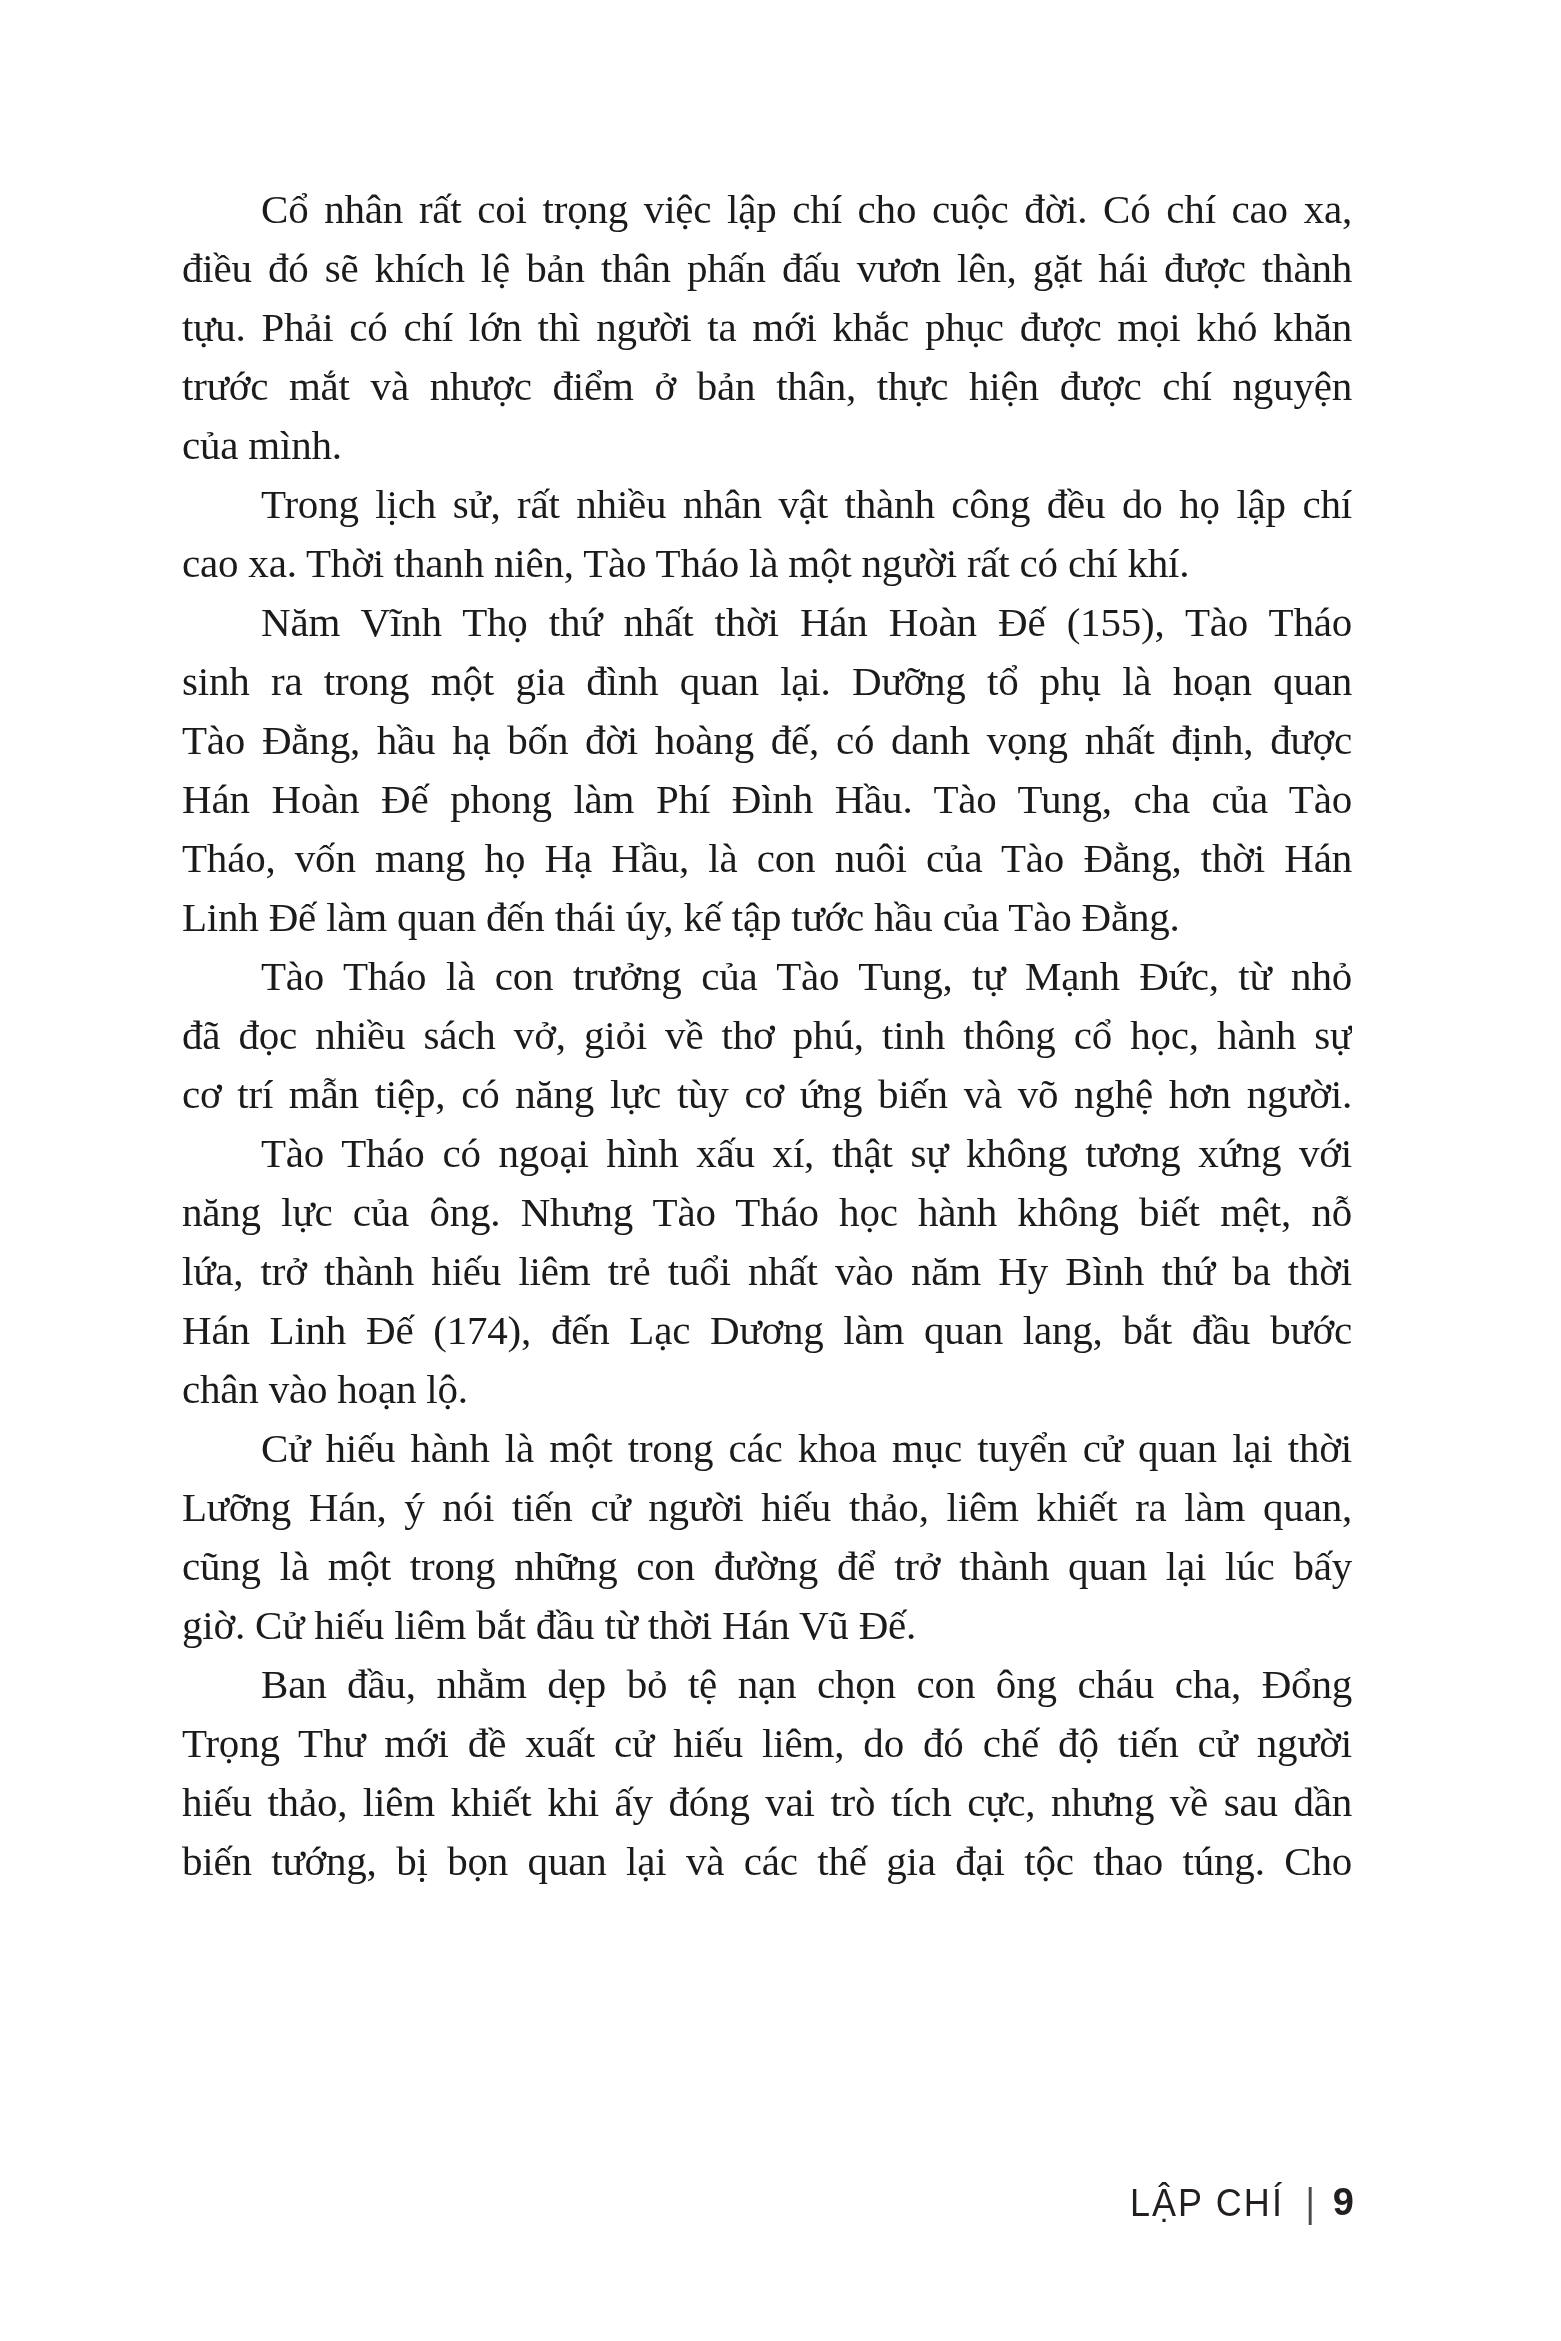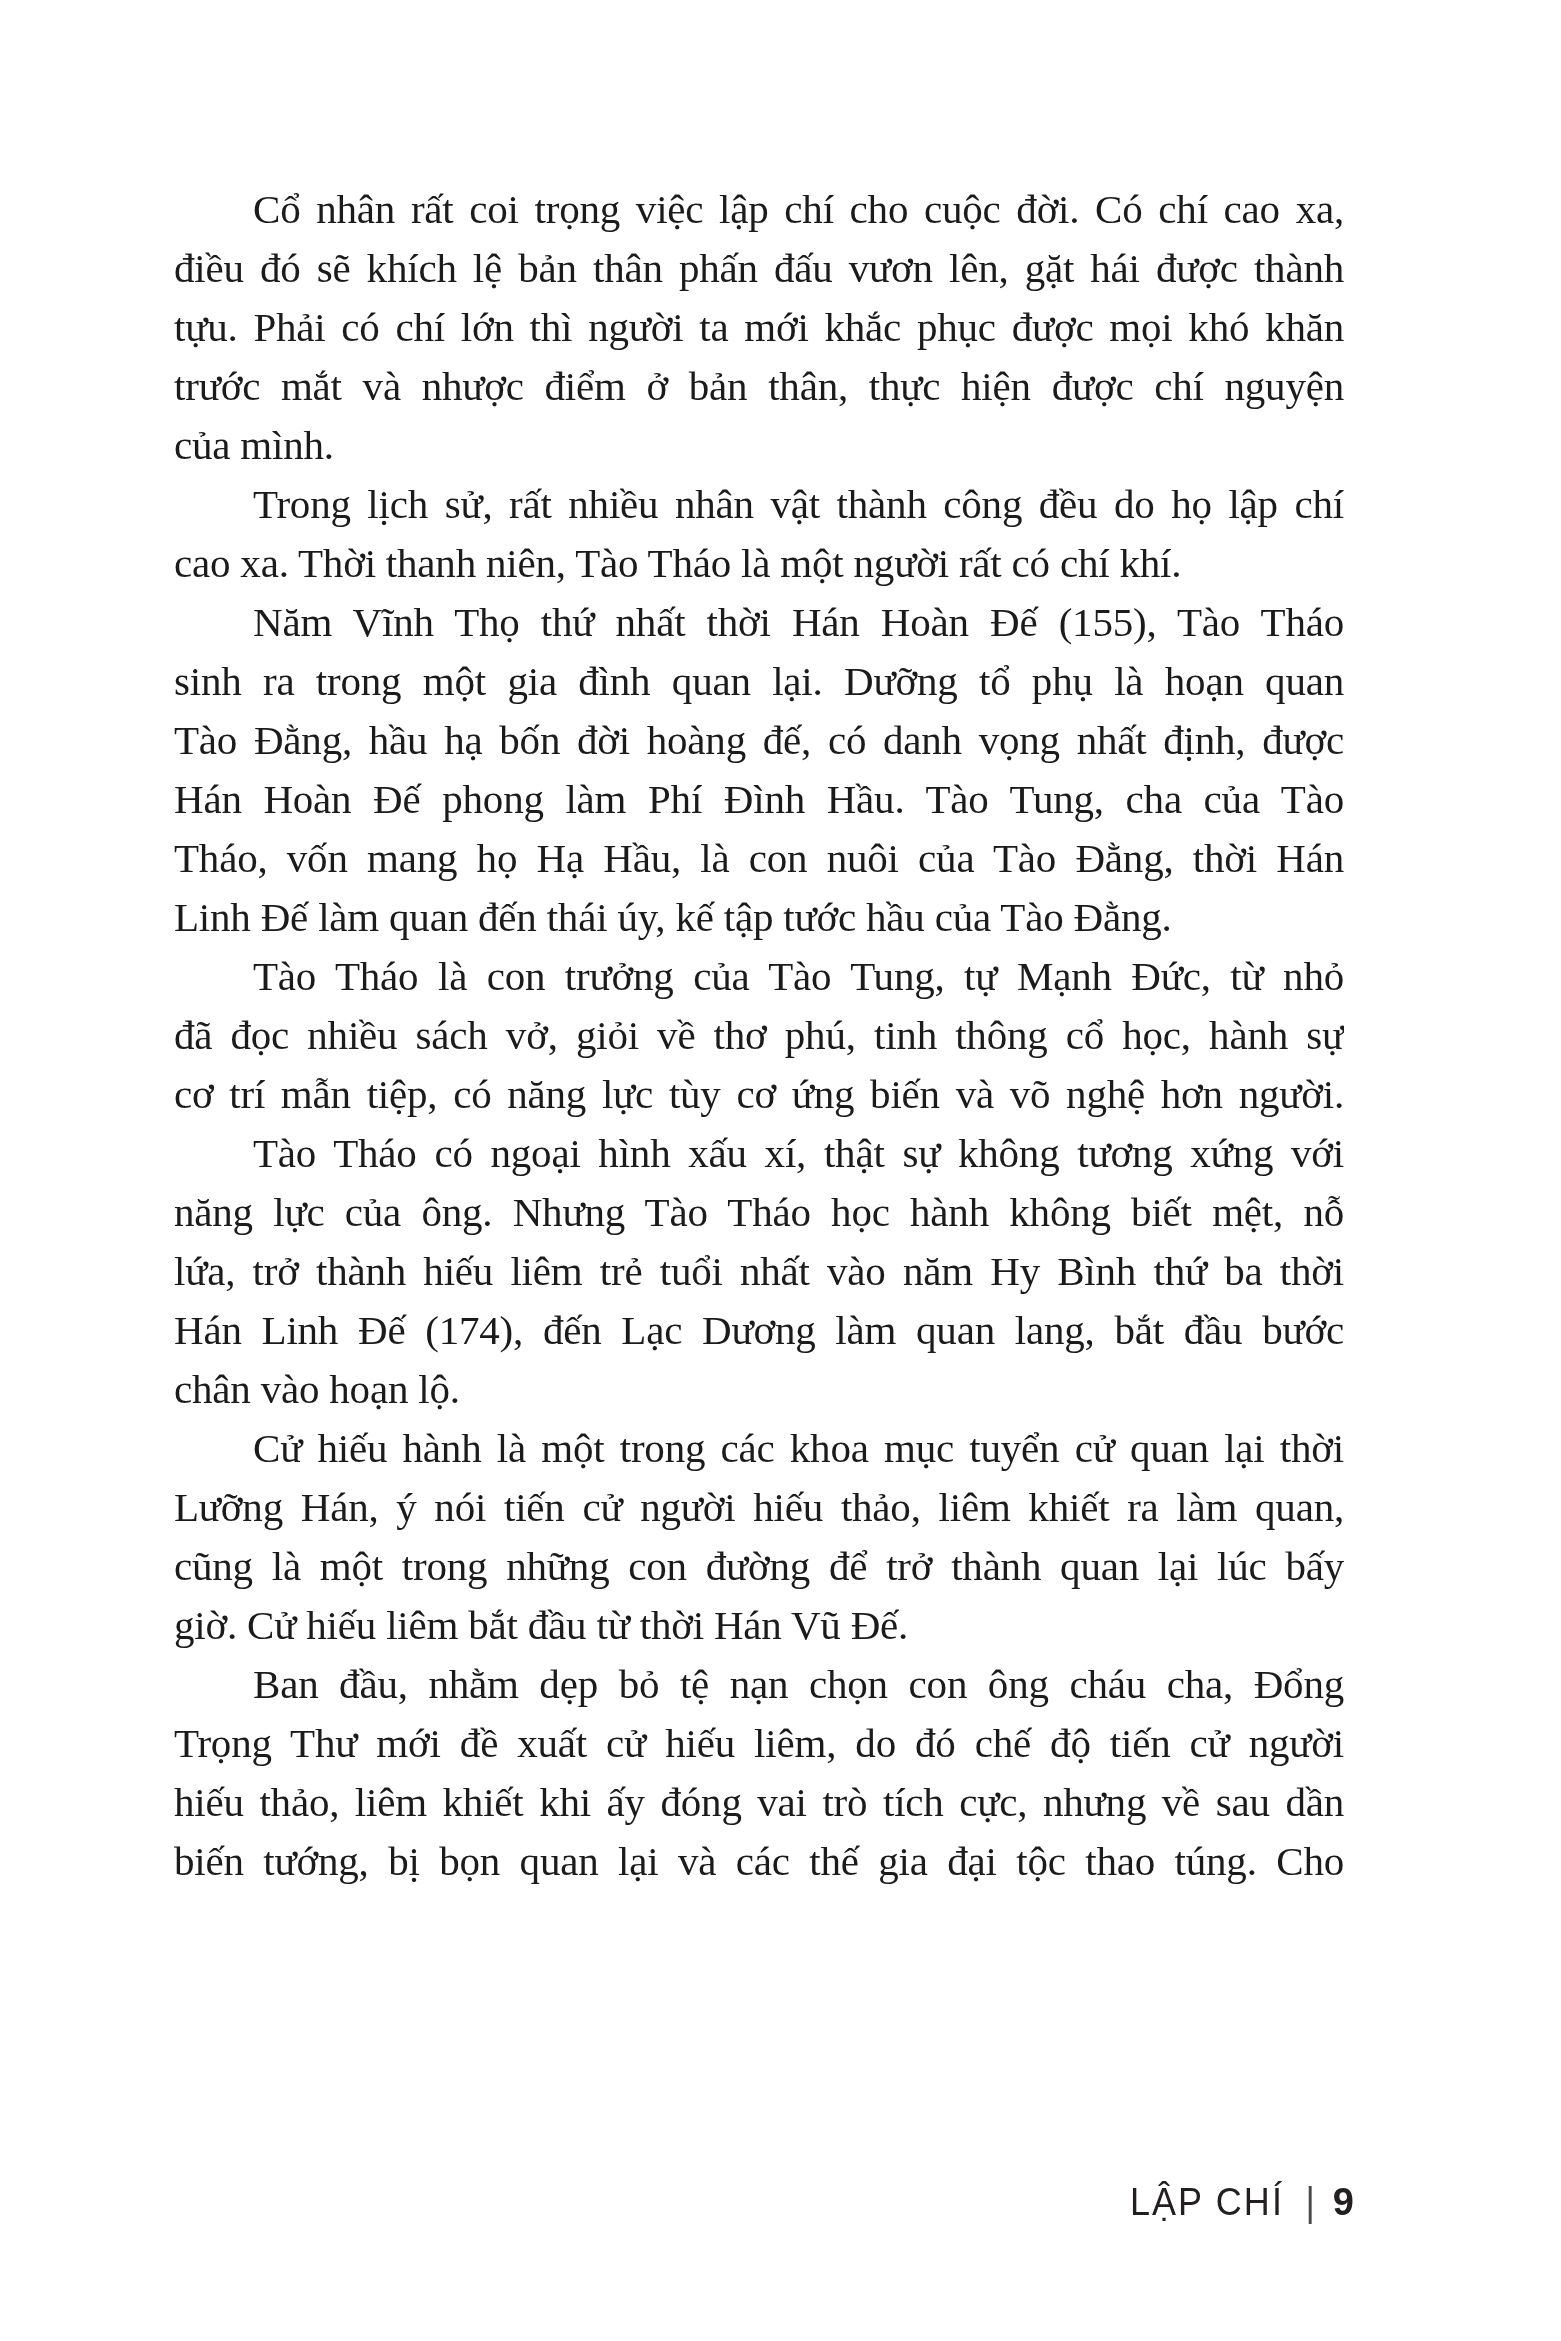--- a/index.html
+++ b/index.html
@@ -13,21 +13,21 @@
     background: #ffffff;
     overflow: hidden;
   }
   .page {
     position: absolute;
     inset: 0;
     background: #ffffff;
   }
   #text-block {
     position: absolute;
-    left: 174px;
+    left: 182px;
     top: 180px;
     width: 1170px;
     font-family: "Liberation Serif", "DejaVu Serif", serif;
     font-size: 41px;
     line-height: 59px;
     color: #1b1b1b;
     letter-spacing: -0.2px;
   }
   .para + .para {
   }
@@ -42,21 +42,21 @@
     text-indent: 79px;
   }
   .line.last {
     text-align-last: left;
   }
   .footer {
     position: absolute;
     top: 2181px;
     right: 207px;
     display: flex;
-    align-items: flex-start;
+    align-items: center;
     font-family: "Liberation Sans", "DejaVu Sans", sans-serif;
     color: #231f20;
   }
   .footer .chapter {
     font-size: 36px;
     font-weight: 400;
     letter-spacing: 2.1px;
     transform: scaleY(1.08);
   }
   .footer .divider {

